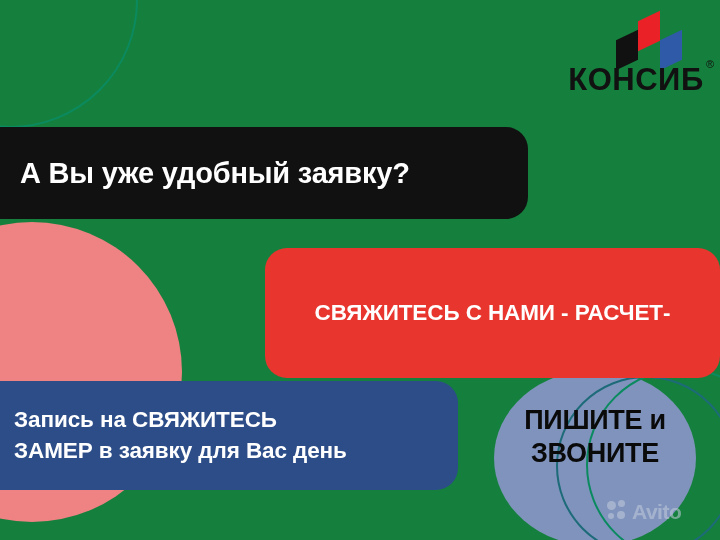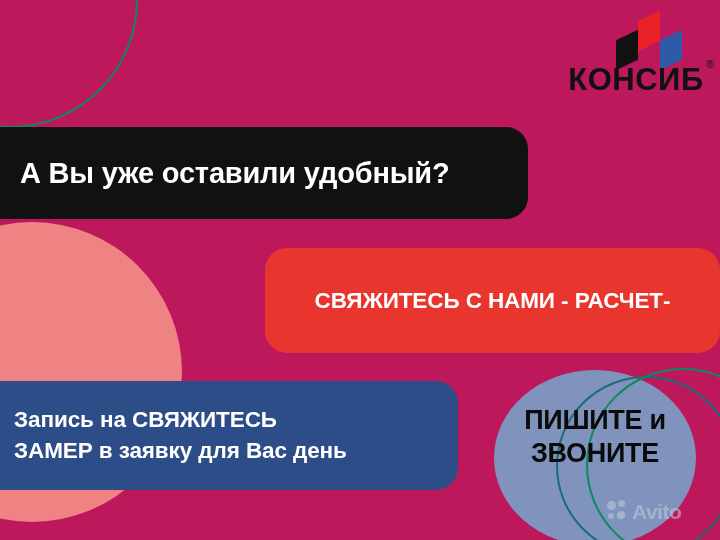--- a/index.html
+++ b/index.html
@@ -4,21 +4,21 @@
 <style>
   html, body {
     margin: 0;
     padding: 0;
     background: #ffffff;
   }
   #poster {
     position: relative;
     width: 720px;
     height: 540px;
-    background: #be185d;
+    background: #15803d;
     overflow: hidden;
     font-family: "Liberation Sans", sans-serif;
   }
 
   
   .shape { position: absolute; }
 
   #green-arc-topleft {
     left: -118px;
     top: -128px;
@@ -132,21 +132,21 @@
     padding-left: 50px;
     padding-right: 24px;
     font-size: 29px;
     letter-spacing: -0.2px;
   }
 
   #banner-red {
     left: 265px;
     top: 248px;
     width: 455px;
-    height: 105px;
+    height: 130px;
     background: #e8352e;
     border-radius: 22px;
     padding: 0 20px;
     justify-content: center;
     text-align: center;
     font-size: 22.5px;
     line-height: 1.33;
     letter-spacing: -0.1px;
   }
 
@@ -229,21 +229,21 @@
     <div id="logo-marks">
       <span class="logo-mark" id="logo-mark-red"></span>
       <span class="logo-mark" id="logo-mark-black"></span>
       <span class="logo-mark" id="logo-mark-blue"></span>
     </div>
     <div id="logo-wordmark">КОНСИБ</div>
     <div id="logo-reg">®</div>
   </div>
 
   <div class="banner" id="banner-black">
-    <span>А Вы уже оставили удобный?</span>
+    <span>А Вы уже удобный заявку?</span>
   </div>
 
   <div class="banner" id="banner-red">
     <span>
       <span>СВЯЖИТЕСЬ С НАМИ - РАСЧЕТ-</span><br>
     </span>
   </div>
 
   <div class="banner" id="banner-blue">
     <span>

